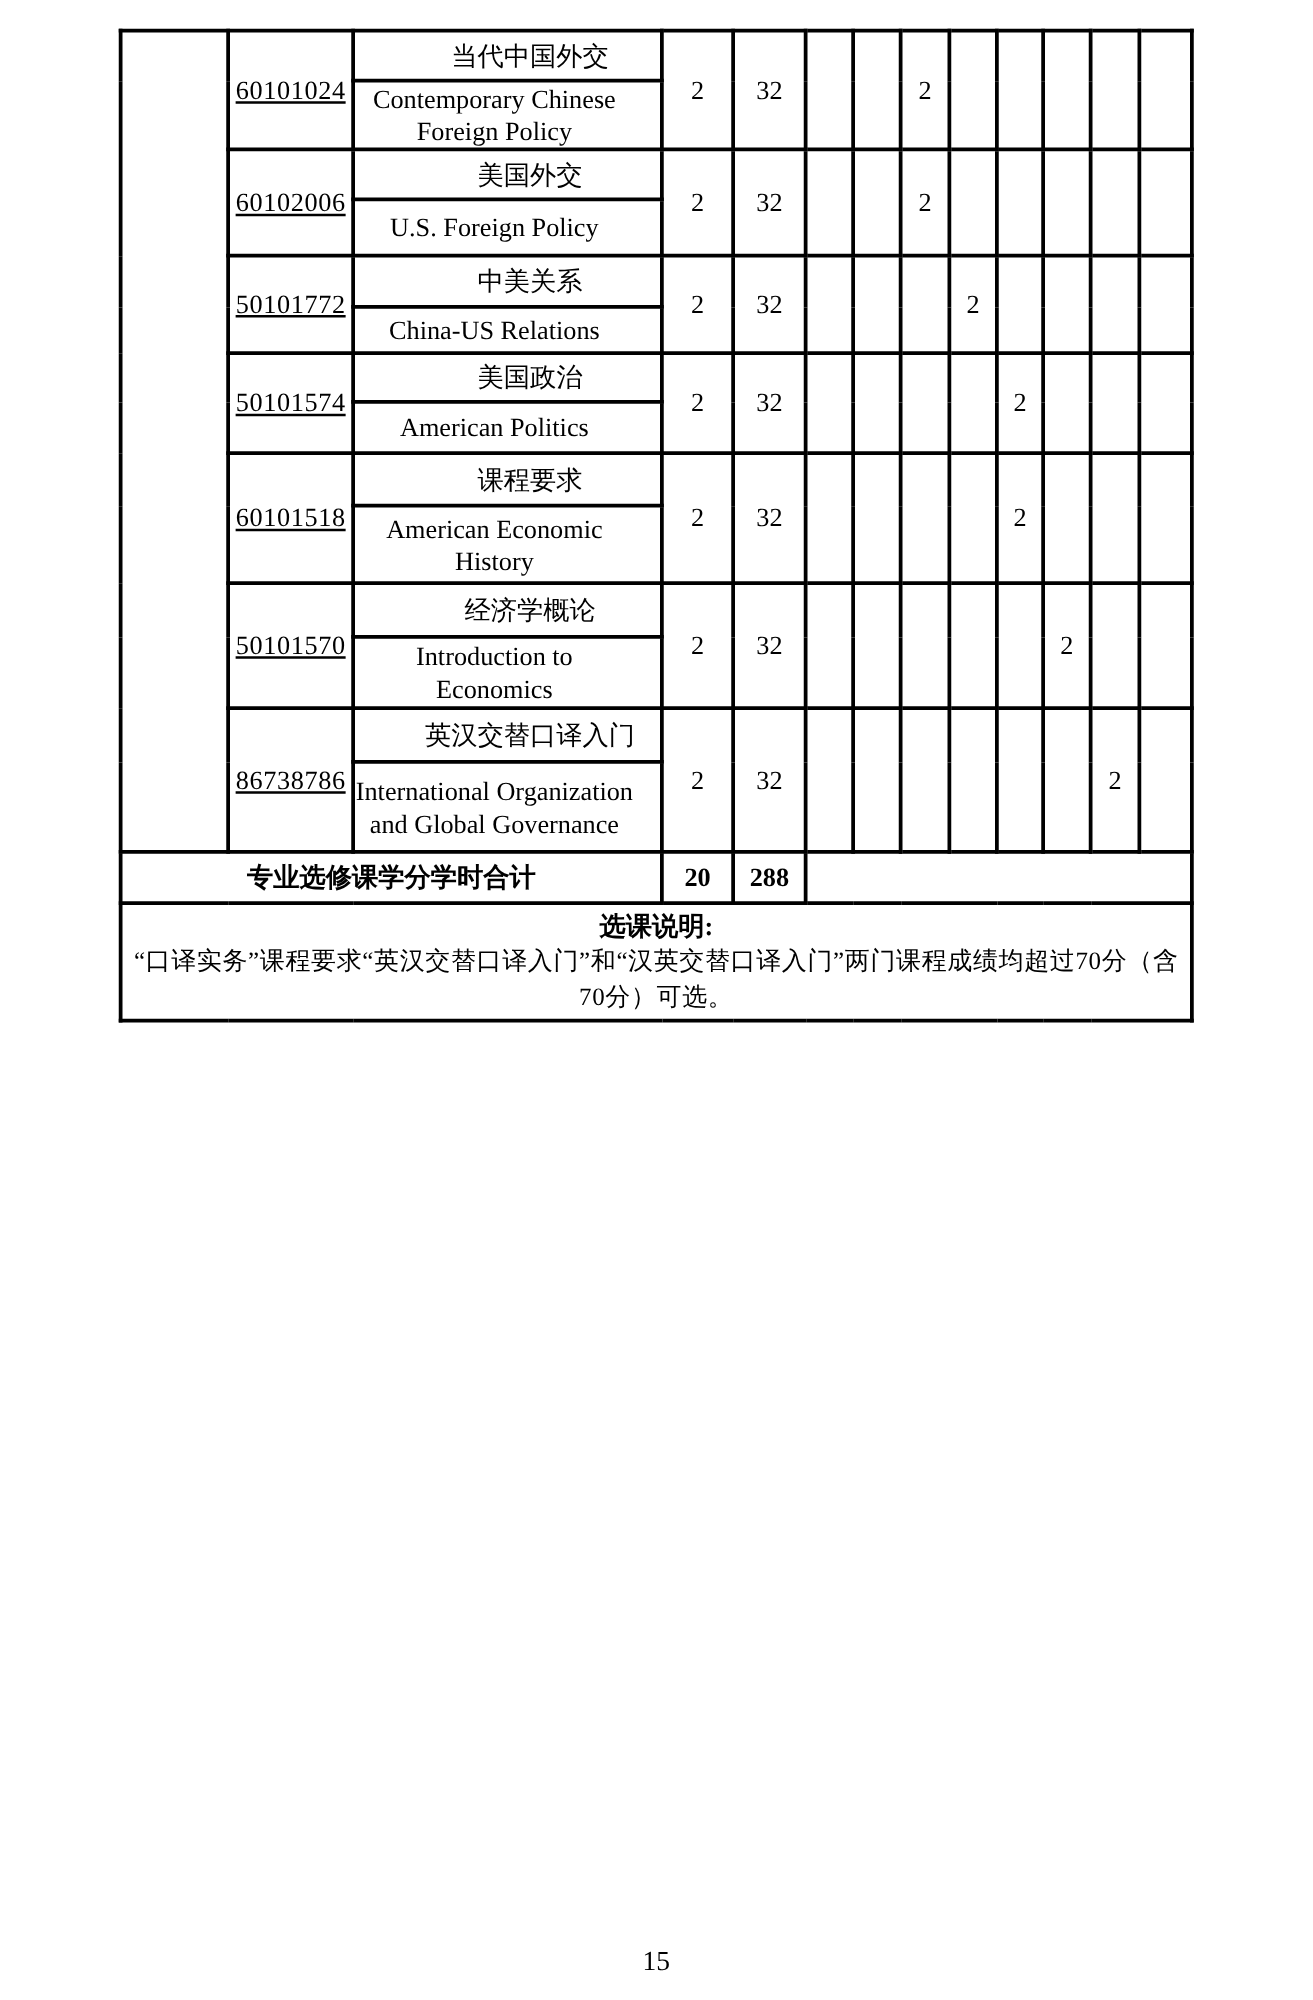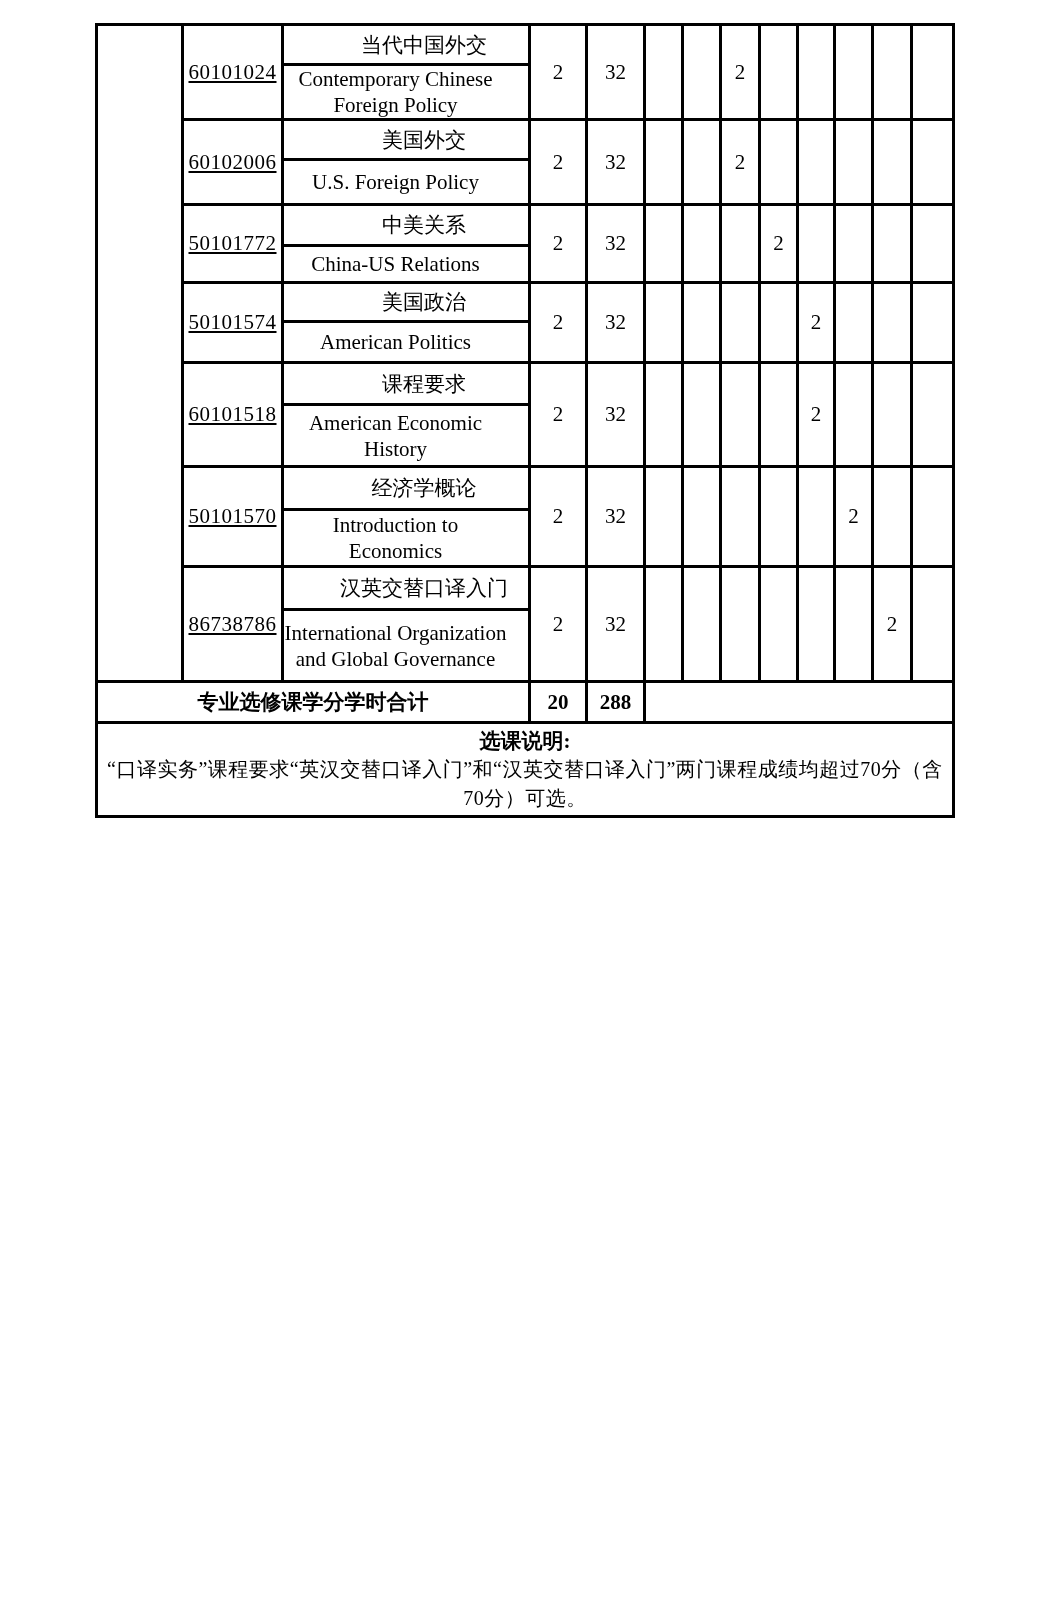--- a/index.html
+++ b/index.html
@@ -213,21 +213,21 @@
     </tr>
     <tr style="height:57px">
       <td class="nen">
             <div class="en-wrap">Introduction to Economics</div>
           </td>
     </tr>
 
     <tr style="height:43px">
       <td class="code" rowspan="2">86738786</td>
       <td class="ncn">
-            <div class="cn-wrap">汉英交替口译入门</div>
+            <div class="cn-wrap">英汉交替口译入门</div>
           </td>
       <td class="num" rowspan="2">2</td>
       <td class="num" rowspan="2">32</td>
       <td class="num sem" rowspan="2"></td>
       <td class="num sem" rowspan="2"></td>
       <td class="num sem" rowspan="2"></td>
       <td class="num sem" rowspan="2"></td>
       <td class="num sem" rowspan="2"></td>
       <td class="num sem" rowspan="2"></td>
       <td class="num sem" rowspan="2">2</td>
@@ -248,13 +248,14 @@
 
     <tr style="height:94px">
       <td class="note" colspan="13">
         <div class="note-title">选课说明:</div>
         <div class="note-body">“口译实务”课程要求“英汉交替口译入门”和“汉英交替口译入门”两门课程成绩均超过70分（含70分）可选。</div>
       </td>
     </tr>
   </tbody>
     </table>
 
+  <div class="page-number">15</div>
 </div>
 
 </body></html>

